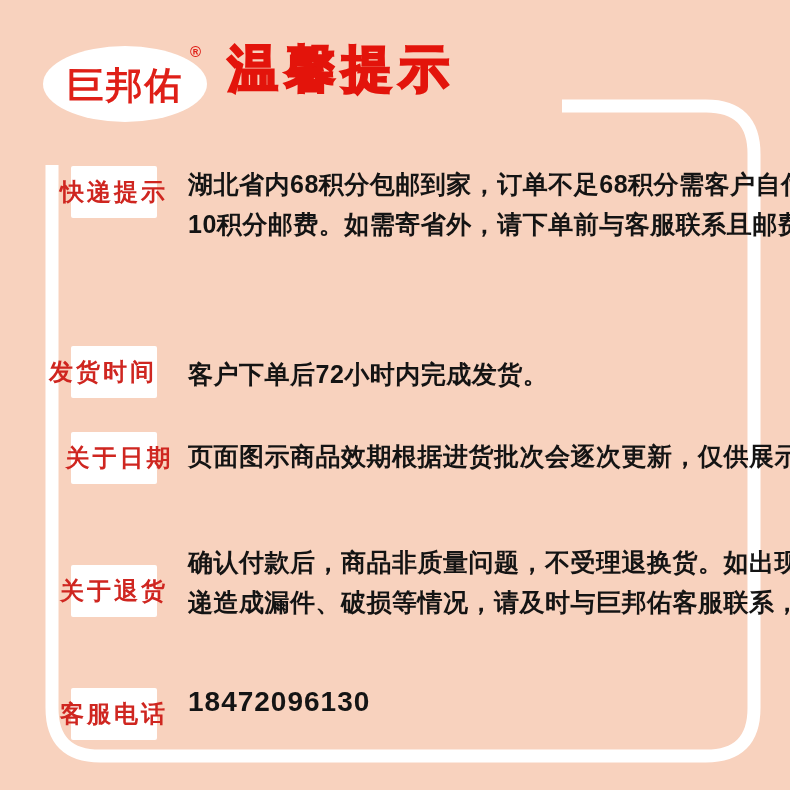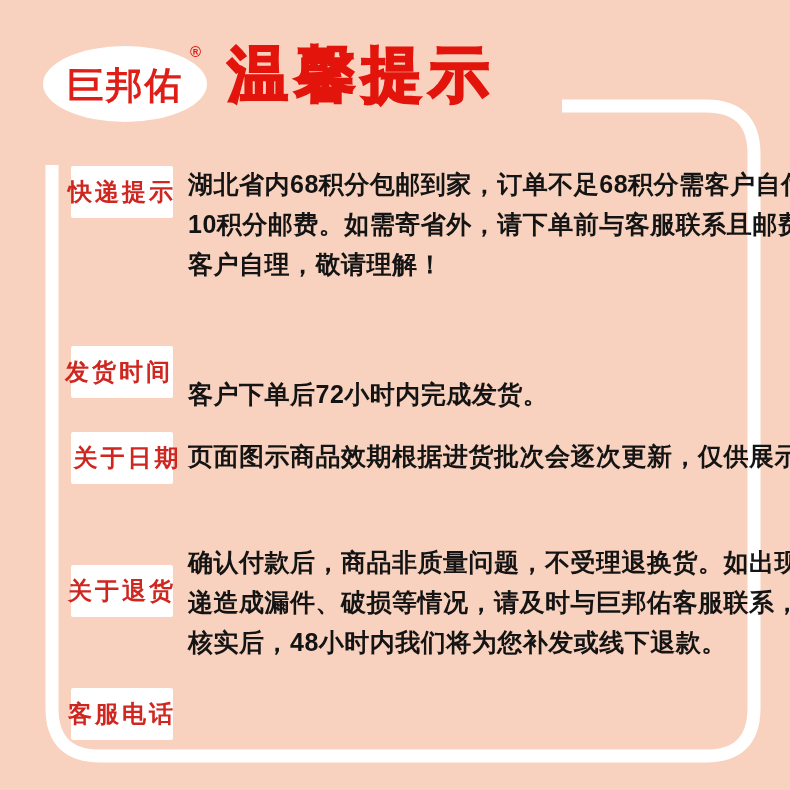--- a/index.html
+++ b/index.html
@@ -43,31 +43,31 @@
     left: 190px; top: 44px;
     color: #df1f17;
     font-size: 15px;
     font-weight: 700;
     line-height: 1;
   }
   .title {
     position: absolute;
     left: 228px; top: 42px;
     color: #e3140b;
-    font-size: 60px;
+    font-size: 50px;
     font-weight: 900;
     letter-spacing: 7px;
     line-height: 1.1;
     -webkit-text-stroke: 2.5px #e3140b;
     white-space: nowrap;
   }
   .label-box {
     position: absolute;
     left: 71px;
-    width: 102px;
+    width: 86px;
     height: 52px;
     background: #ffffff;
     border-radius: 2px;
     display: flex;
     align-items: center;
     justify-content: center;
   }
   .label-text {
     color: #cf2620;
     font-size: 24px;
@@ -107,54 +107,53 @@
 
   <div class="title">温馨提示</div>
 
   <div>
     <div class="label-box" style="top:166px;">
       <span class="label-text">快递提示</span>
     </div>
     <div class="body-text" style="top:164px;">
       <div class="line">湖北省内68积分包邮到家，订单不足68积分需客户自付</div>
       <div class="line">10积分邮费。如需寄省外，请下单前与客服联系且邮费</div>
-      <div class="line">客户自理，敬请理解！</div>
     </div>
   </div>
 
   <div>
     <div class="label-box" style="top:346px;justify-content:flex-end;">
       <span class="label-text">发货时间</span>
     </div>
-    <div class="body-text" style="top:354px;margin-top:20px;">
+    <div class="body-text" style="top:354px;">
       <div class="line">客户下单后72小时内完成发货。</div>
     </div>
   </div>
 
   <div>
     <div class="label-box" style="top:432px;padding-left:11px;">
       <span class="label-text">关于日期</span>
     </div>
     <div class="body-text" style="top:436px;">
       <div class="line">页面图示商品效期根据进货批次会逐次更新，仅供展示</div>
     </div>
   </div>
 
   <div>
     <div class="label-box" style="top:545px;margin-top:20px;">
       <span class="label-text">关于退货</span>
     </div>
     <div class="body-text" style="top:542px;">
       <div class="line">确认付款后，商品非质量问题，不受理退换货。如出现因快</div>
       <div class="line">递造成漏件、破损等情况，请及时与巨邦佑客服联系，经</div>
-      <div class="line">核实后，48小时内我们将为您补发或线下退款。</div>
     </div>
   </div>
 
   <div>
     <div class="label-box" style="top:688px;">
       <span class="label-text">客服电话</span>
     </div>
     <div class="body-text tight" style="top:684px;">
+      <div class="line phone-number">18472096130</div>
     </div>
   </div>
 
 </div>
 
 </body></html>

